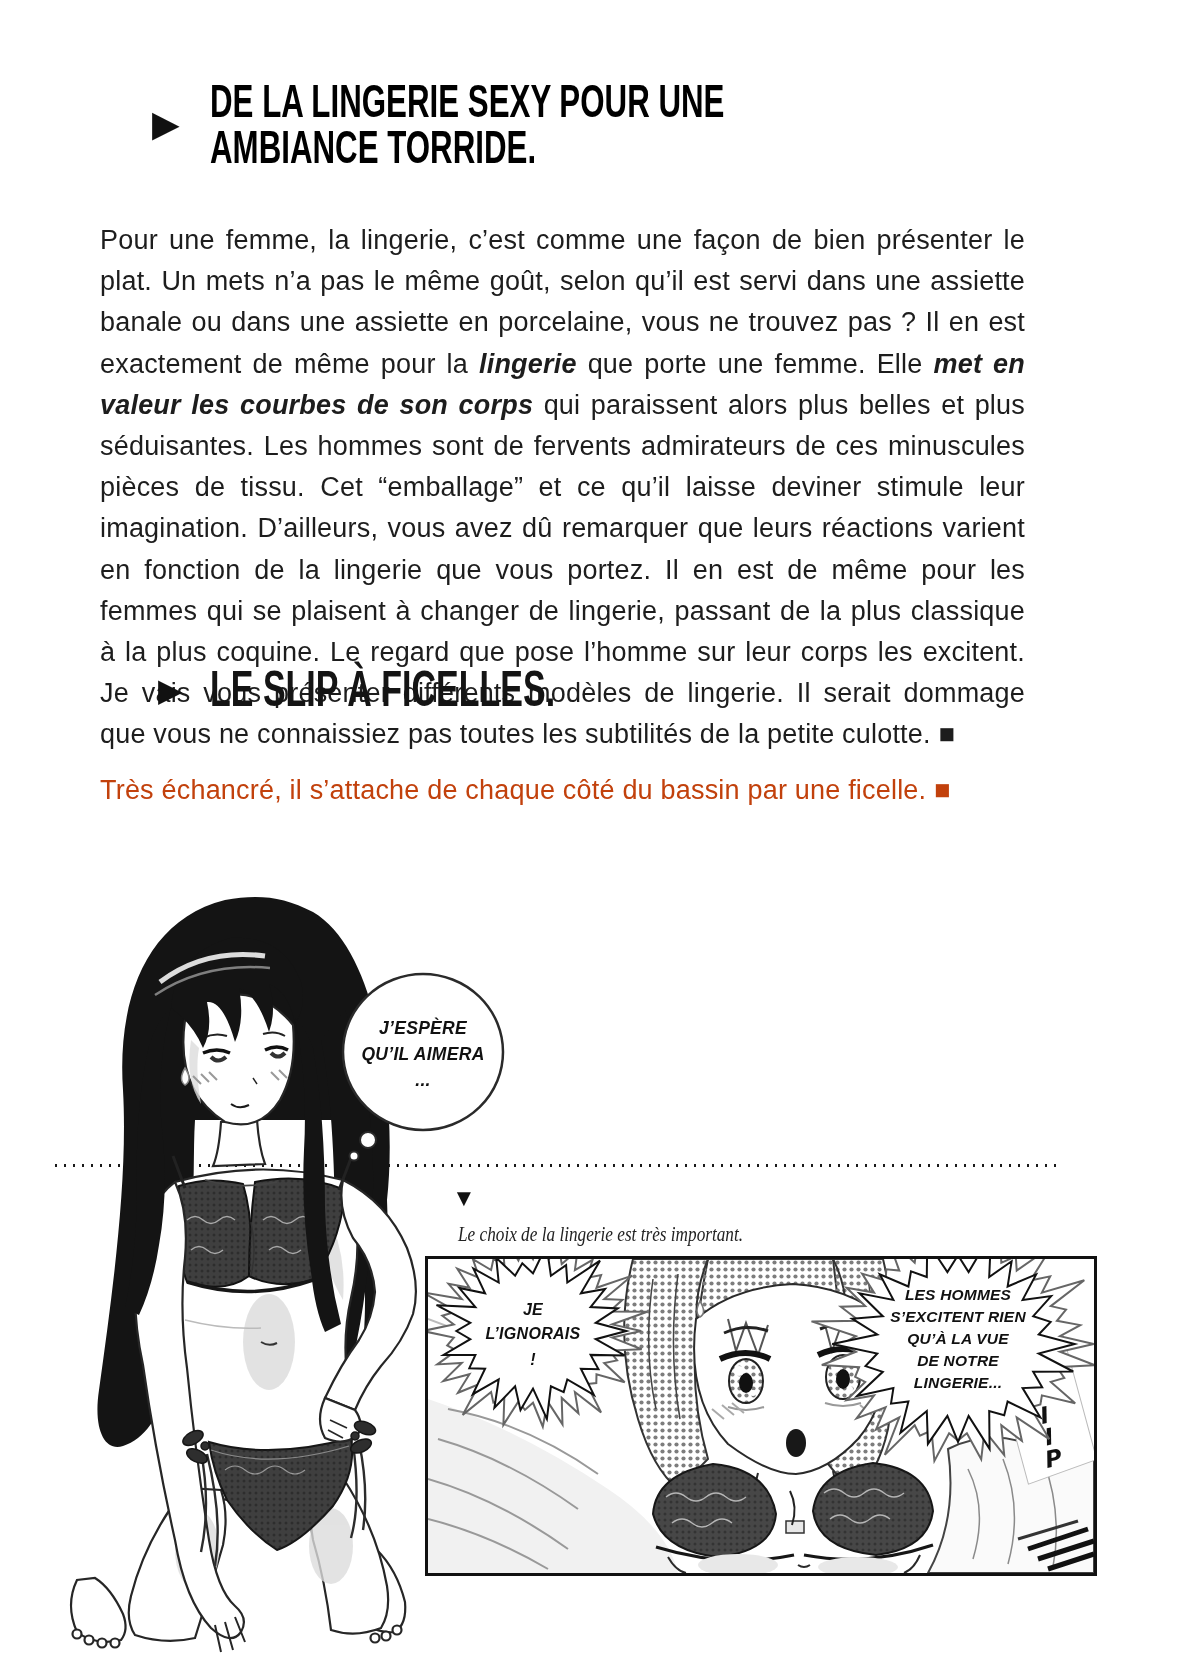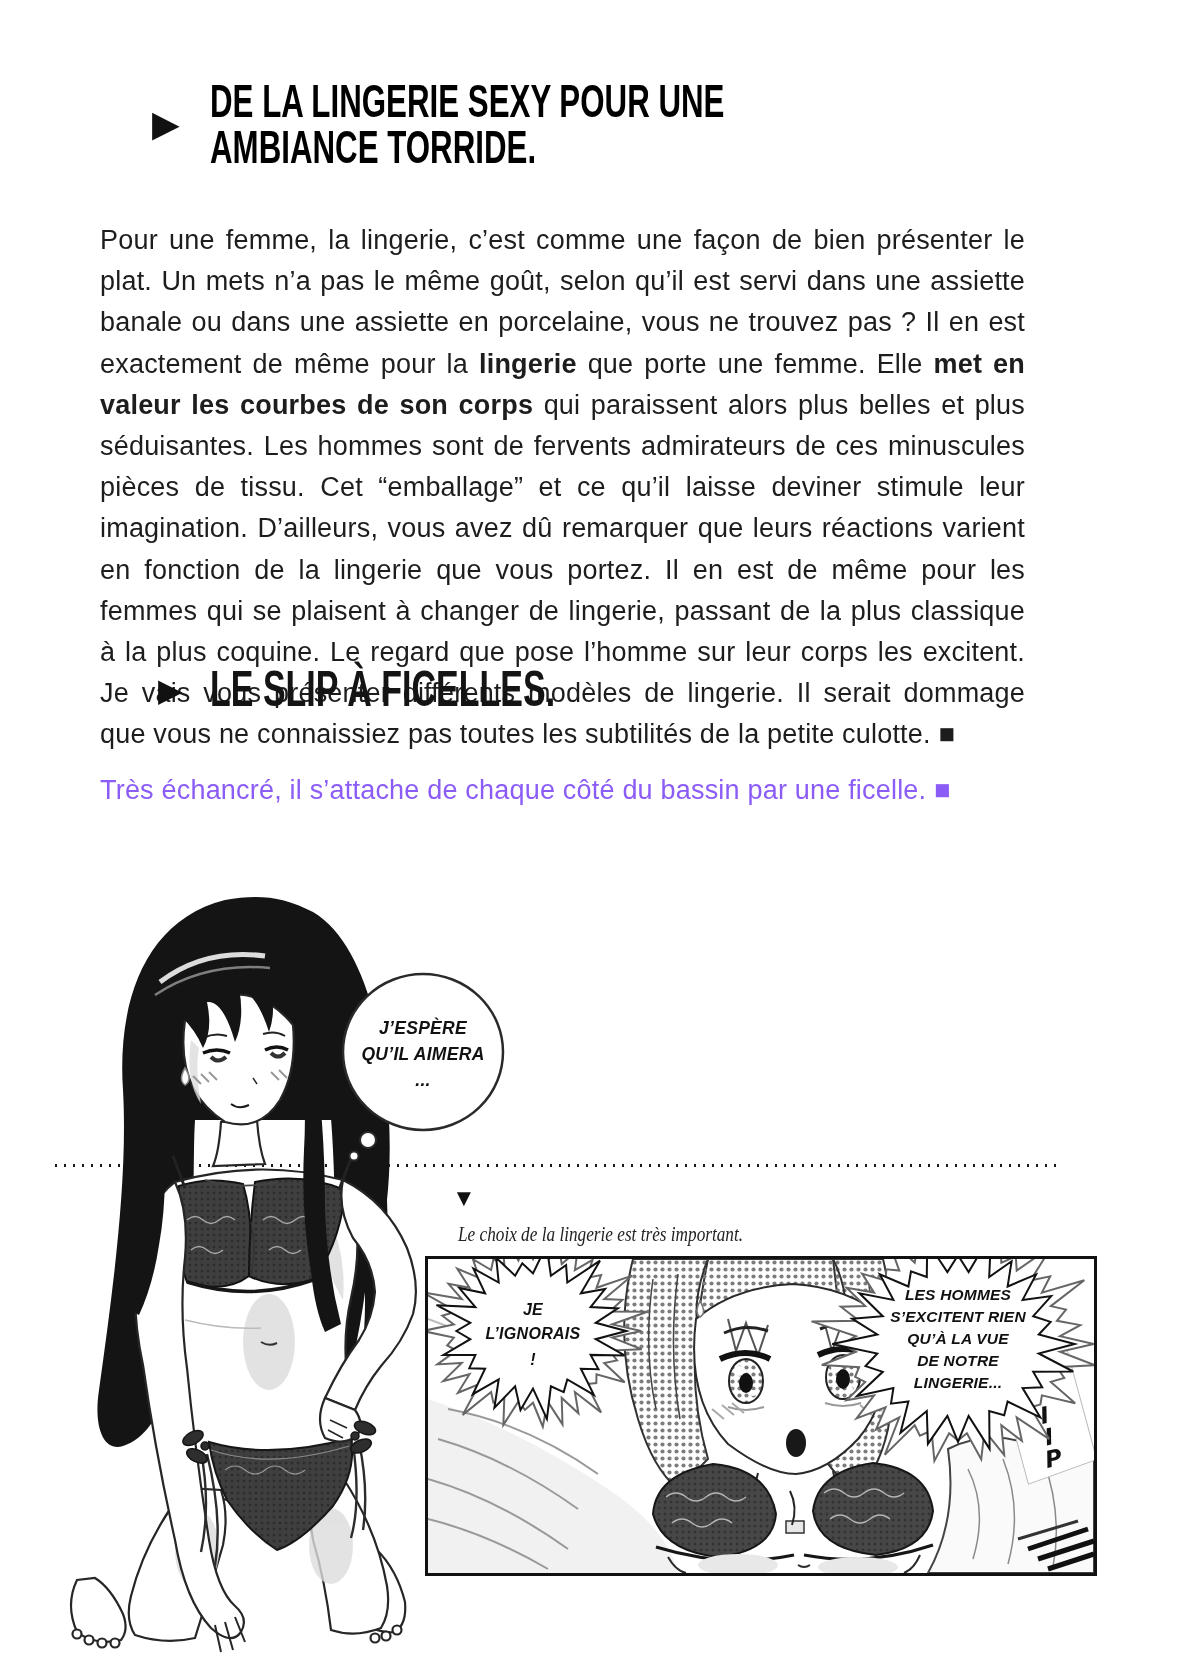--- a/index.html
+++ b/index.html
@@ -9,23 +9,23 @@
   .h-marker{position:absolute;color:#111;line-height:1;}
   .h1-block{position:absolute;left:210px;top:78px;font-weight:700;font-size:46px;line-height:46px;
             color:#000000;white-space:nowrap;}
   .h1-block .cond{display:inline-block;transform:scaleX(.68);transform-origin:left;}
   .h2-block{position:absolute;left:210px;top:668px;font-weight:700;font-size:50px;line-height:42px;
             color:#141414;white-space:nowrap;}
   .h2-block .cond{display:inline-block;transform:scaleX(.68);transform-origin:left;}
   
   .para{position:absolute;left:100px;top:193px;width:925px;font-size:27px;line-height:41.2px;
         text-align:justify;color:#1d1d1d;letter-spacing:.2px;}
-  .bi{font-weight:700;}
+  .bi{font-weight:700;font-style:italic;}
   .sq{font-style:normal;font-weight:400;}
-  .subline{position:absolute;left:100px;top:748px;width:960px;font-size:27px;color:#8b5cf6;letter-spacing:.2px;}
+  .subline{position:absolute;left:100px;top:748px;width:960px;font-size:27px;color:#c2410c;letter-spacing:.2px;}
   
   .dotline{position:absolute;left:55px;top:1164px;width:1002px;height:3px;z-index:1;
            background:repeating-linear-gradient(90deg,#1a1a1a 0 2.4px,transparent 2.4px 9px);}
   
   .cap-marker{position:absolute;left:452px;top:1186px;font-size:24px;color:#111;line-height:1;z-index:2;}
   .cap-text{position:absolute;left:458px;top:1222px;font-family:"Liberation Serif",serif;
             font-style:italic;font-size:21px;color:#222;white-space:nowrap;
             transform:scaleX(.82);transform-origin:left;z-index:2;}
   
   .girl-svg{position:absolute;left:25px;top:890px;z-index:2;}

